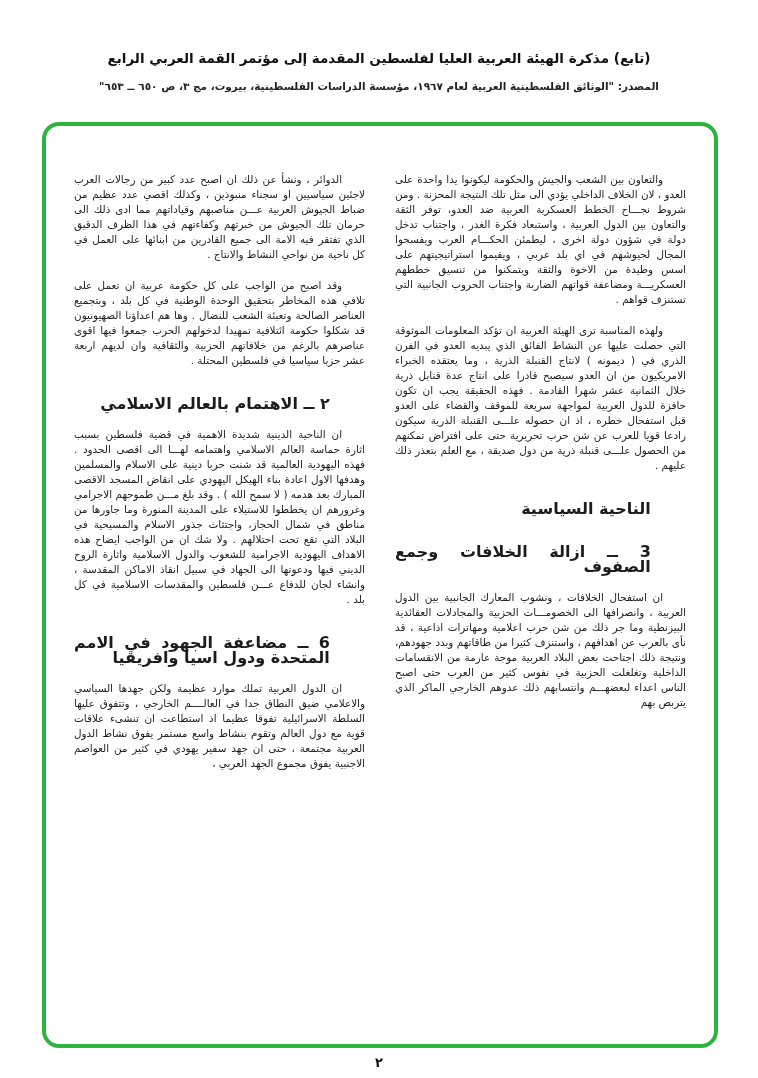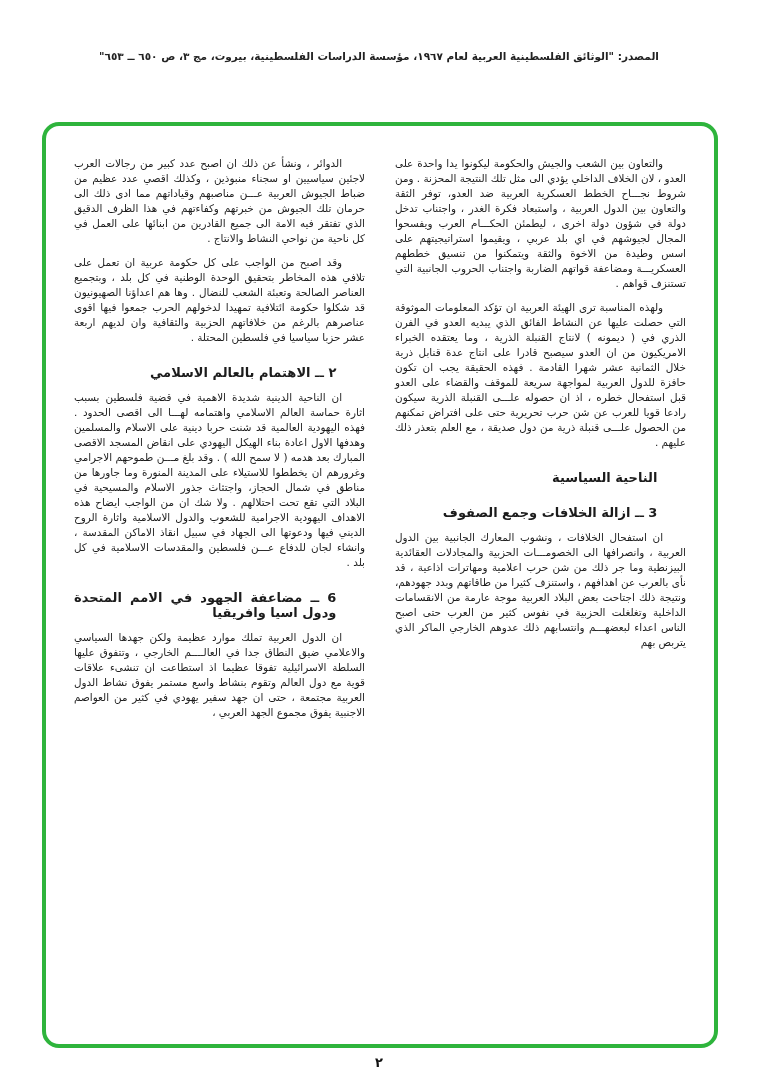--- a/index.html
+++ b/index.html
@@ -50,41 +50,43 @@
   .col {
     flex: 1 1 0;
     font-size: 10.4px;
     line-height: 15px;
     text-align: justify;
     color: #1c1c1c;
   }
   .col p {
     text-indent: 2.2em;
     margin-bottom: 9px;
+    margin-top: 16px;
   }
   .col .section-heading {
     font-weight: bold;
-    font-size: 13px;
-    margin: 20px 2.2em 10px 0;
+    font-size: 16px;
+    margin: 28px 2.2em 10px 0;
   }
   .footer {
     position: absolute;
     bottom: 8px; left: 0; right: 0;
     text-align: center;
     font-size: 13px;
     font-weight: bold;
     color: #111;
   }
 </style>
 </head>
 <body>
 
 <div class="page">
 
   <div class="header">
+    <div class="doc-title">(تابع) مذكرة الهيئة العربية العليا لفلسطين المقدمة إلى مؤتمر القمة العربي الرابع</div>
     <div class="doc-source">المصدر: "الوثائق الفلسطينية العربية لعام ١٩٦٧، مؤسسة الدراسات الفلسطينية، بيروت، مج ٣، ص ٦٥٠ ــ ٦٥٣"</div>
   </div>
 
   <div class="frame">
     <div class="columns">
 
       <div class="col">
         <p>والتعاون بين الشعب والجيش والحكومة ليكونوا يدا واحدة على العدو ، لان الخلاف الداخلي يؤدي الى مثل تلك النتيجة المحزنة . ومن شروط نجـــاح الخطط العسكرية العربية ضد العدو، توفر الثقة والتعاون بين الدول العربية ، واستبعاد فكرة الغدر ، واجتناب تدخل دولة في شؤون دولة اخرى ، ليطمئن الحكـــام العرب ويفسحوا المجال لجيوشهم في اي بلد عربي ، ويقيموا استراتيجيتهم على اسس وطيدة من الاخوة والثقة ويتمكنوا من تنسيق خططهم العسكريـــة ومضاعفة قواتهم الضاربة واجتناب الحروب الجانبية التي تستنزف قواهم .</p>
         <p>ولهذه المناسبة ترى الهيئة العربية ان تؤكد المعلومات الموثوقة التي حصلت عليها عن النشاط الفائق الذي يبديه العدو في الفرن الذري في ( ديمونه ) لانتاج القنبلة الذرية ، وما يعتقده الخبراء الامريكيون من ان العدو سيصبح قادرا على انتاج عدة قنابل ذرية خلال الثمانية عشر شهرا القادمة . فهذه الحقيقة يجب ان تكون حافزة للدول العربية لمواجهة سريعة للموقف والقضاء على العدو قبل استفحال خطره ، اذ ان حصوله علـــى القنبلة الذرية سيكون رادعا قويا للعرب عن شن حرب تحريرية حتى على افتراض تمكنهم من الحصول علـــى قنبلة ذرية من دول صديقة ، مع العلم بتعذر ذلك عليهم .</p>
         <div class="section-heading">الناحية السياسية</div>

